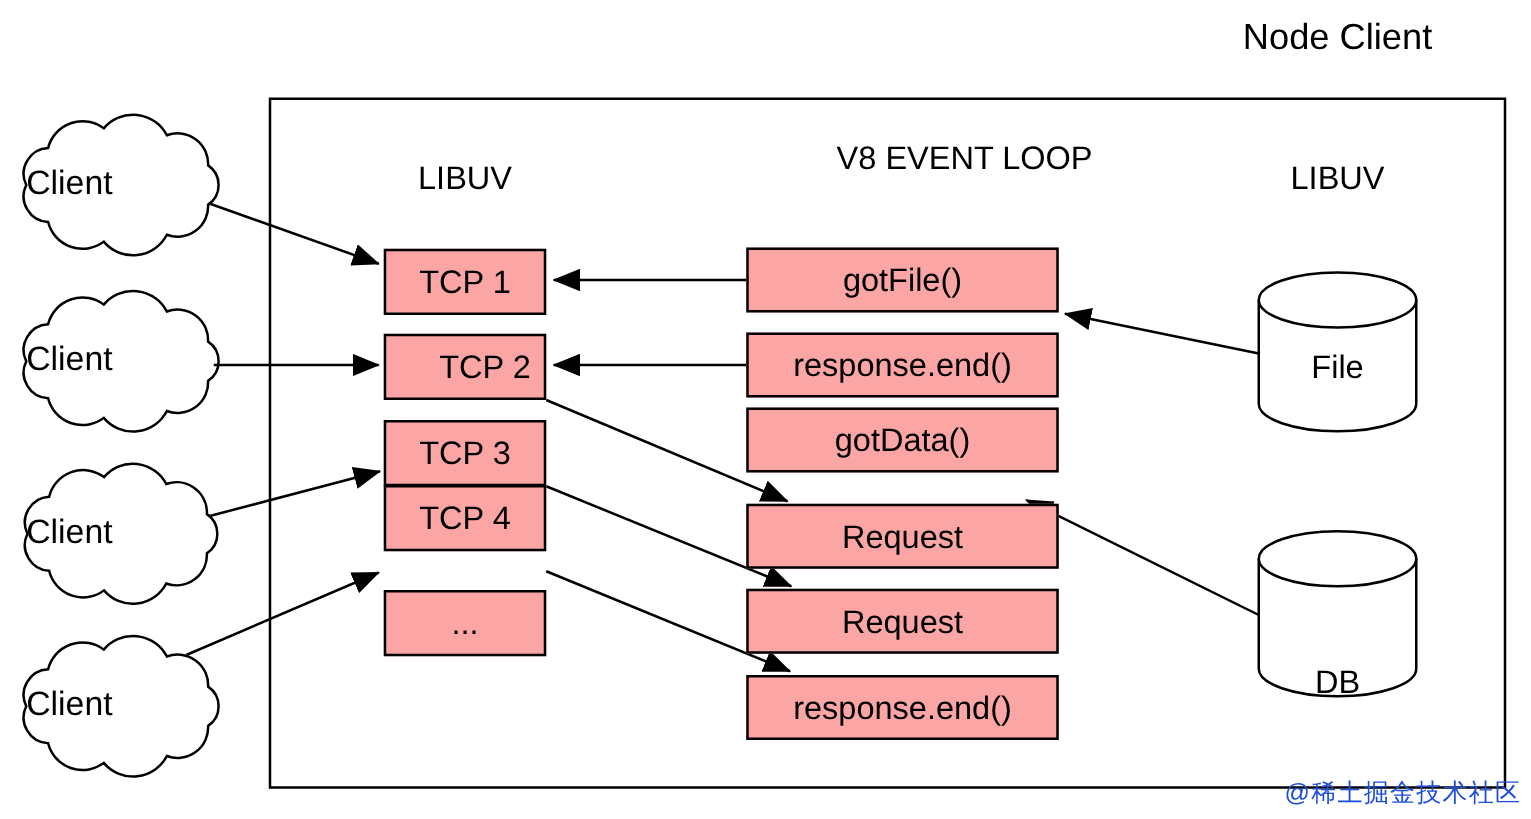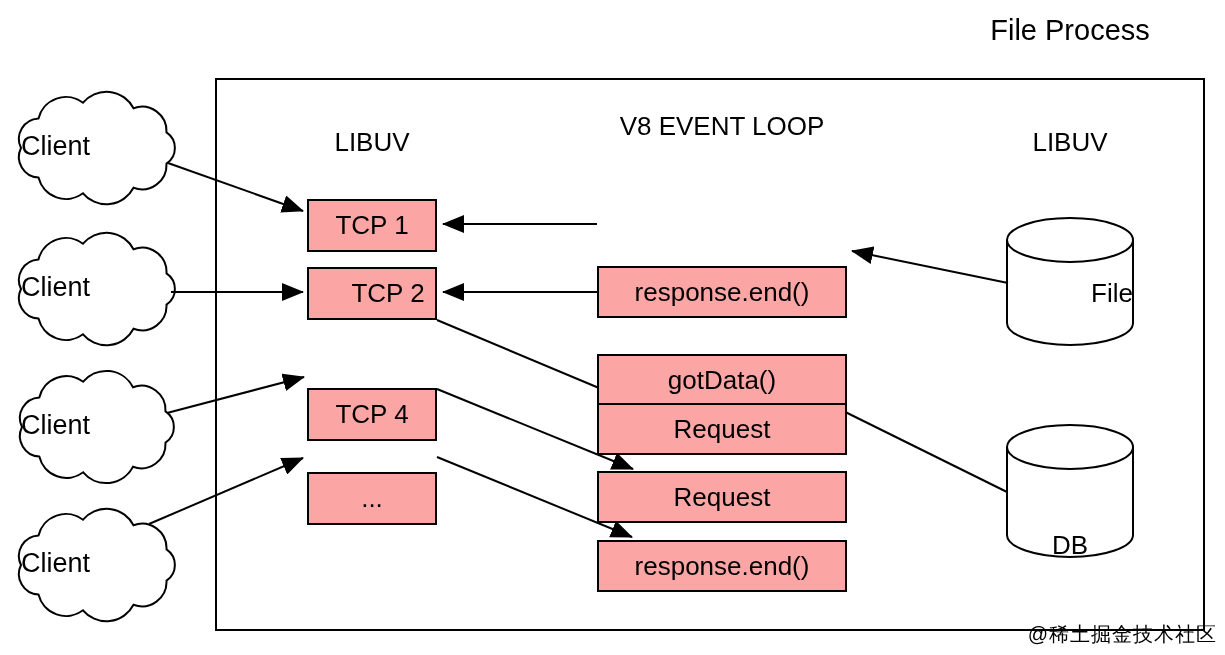--- a/index.html
+++ b/index.html
@@ -13,21 +13,21 @@
     border:2px solid #000;box-sizing:border-box;
   }
   .title{
     position:absolute;left:920px;top:14px;width:300px;
     font-size:29px;text-align:center;white-space:nowrap;
   }
   .col-header{
     position:absolute;font-size:26px;text-align:center;white-space:nowrap;
   }
   .hdr-left{left:302px;top:127px;width:140px;}
-  .hdr-mid{left:570px;top:107px;width:304px;line-height:39px;}
+  .hdr-mid{left:570px;top:107px;width:304px;line-height:39px;text-align:right;}
   .hdr-right{left:1000px;top:127px;width:140px;}
   .node-box{
     position:absolute;border:2px solid #000;background:#fca5a5;box-sizing:border-box;
     display:flex;align-items:center;justify-content:center;
     font-size:26px;white-space:nowrap;
   }
   .tcp{left:307px;width:130px;height:53px;}
   .frame{left:597px;width:250px;height:52px;}
   .cloud-label{
     position:absolute;left:21px;width:150px;text-align:left;
@@ -79,41 +79,43 @@
     <line x1="437" y1="320" x2="630" y2="401" stroke="#000" stroke-width="2" marker-end="url(#arrowhead)"></line>
     <line x1="437" y1="389" x2="633" y2="469" stroke="#000" stroke-width="2" marker-end="url(#arrowhead)"></line>
     <line x1="437" y1="457" x2="632" y2="537" stroke="#000" stroke-width="2" marker-end="url(#arrowhead)"></line>
 
     <line x1="1008" y1="283" x2="852" y2="251" stroke="#000" stroke-width="2" marker-end="url(#arrowhead)"></line>
     <line x1="1007" y1="492" x2="821" y2="400" stroke="#000" stroke-width="2" marker-end="url(#arrowhead)"></line>
   </svg>
 
   <div class="process-border"></div>
 
-  <div class="title">File Process</div>
+  <div class="title">Node Client</div>
   <div class="col-header hdr-left">LIBUV</div>
   <div class="col-header hdr-mid">
     <div>V8 EVENT LOOP</div>
   </div>
   <div class="col-header hdr-right">LIBUV</div>
 
   <div class="cloud-label" style="top:131px;">Client</div>
   <div class="cloud-label" style="top:272px;">Client</div>
   <div class="cloud-label" style="top:410px;">Client</div>
   <div class="cloud-label" style="top:548px;">Client</div>
 
   <div class="node-box tcp" style="top:199px;">TCP 1</div>
   <div class="node-box tcp" style="top:267px;padding-left:32px;">TCP 2</div>
+  <div class="node-box tcp" style="top:336px;">TCP 3</div>
   <div class="node-box tcp" style="top:388px;">TCP 4</div>
   <div class="node-box tcp" style="top:472px;">...</div>
 
+  <div class="node-box frame" style="top:198px;">gotFile()</div>
   <div class="node-box frame" style="top:266px;">response.end()</div>
-  <div class="node-box frame" style="top:354px;">gotData()</div>
+  <div class="node-box frame" style="top:326px;">gotData()</div>
   <div class="node-box frame" style="top:403px;">Request</div>
   <div class="node-box frame" style="top:471px;">Request</div>
   <div class="node-box frame" style="top:540px;">response.end()</div>
 
-  <div class="cyl-label" style="top:278px;text-align:right;">File</div>
+  <div class="cyl-label" style="top:278px;">File</div>
   <div class="cyl-label" style="top:483px;margin-top:47px;">DB</div>
 
-  <div class="watermark" style="color: #000000;">@稀土掘金技术社区</div>
+  <div class="watermark" style="color: #1d4ed8;">@稀土掘金技术社区</div>
 
 </div>
 
 </body></html>

